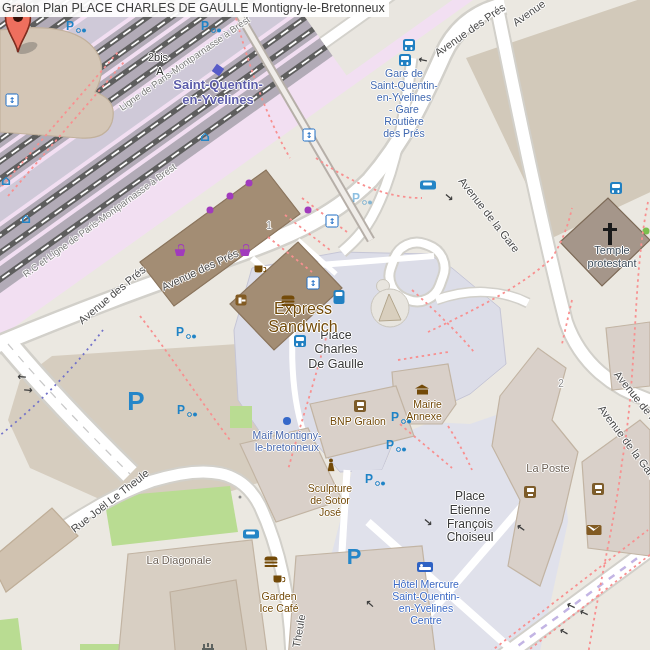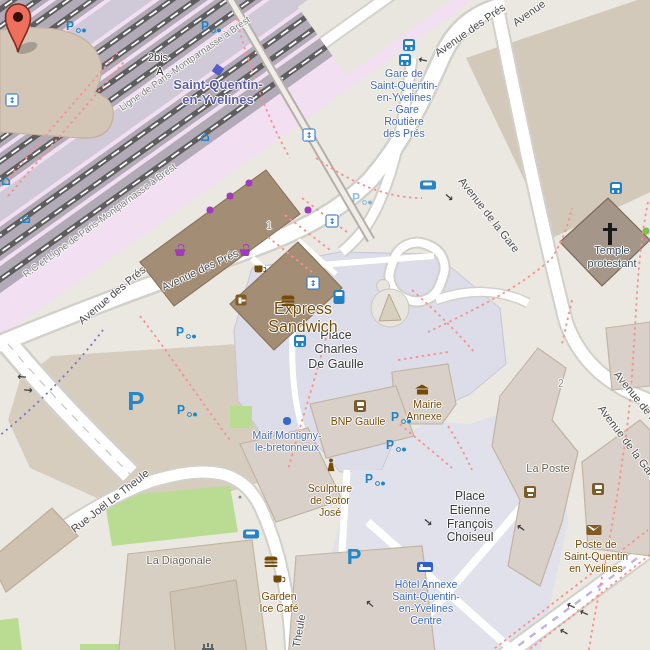--- a/index.html
+++ b/index.html
@@ -234,40 +234,37 @@
       <div class="lbl" style="left: 489px; top: 215px; color: rgb(74, 74, 74); font-size: 11px; transform: translate(-50%, -50%) rotate(52deg);">Avenue de la Gare</div>
       <div class="lbl" style="left: 645px; top: 408px; color: rgb(74, 74, 74); font-size: 11px; transform: translate(-50%, -50%) rotate(51deg);">Avenue de la Gare</div>
       <div class="lbl" style="left: 628px; top: 443px; color: rgb(74, 74, 74); font-size: 11px; transform: translate(-50%, -50%) rotate(53deg);">Avenue de la Gare</div>
       <div class="lbl" style="left: 612px; top: 257px; color: rgb(63, 77, 90); font-size: 11px; transform: translate(-50%, -50%) rotate(0deg);">Temple
 protestant</div>
       <div class="lbl" style="left: 336px; top: 350px; color: rgb(58, 58, 58); font-size: 12.5px; transform: translate(-50%, -50%) rotate(0deg);">Place
 Charles
 De Gaulle</div>
       <div class="lbl" style="left: 303px; top: 318px; color: rgb(115, 74, 8); font-size: 16px; transform: translate(-50%, -50%) rotate(0deg);">Express
 Sandwich</div>
-      <div class="lbl" style="left: 358px; top: 421px; color: rgb(115, 74, 8); font-size: 10.5px; transform: translate(-50%, -50%) rotate(0deg);">BNP Gaulle</div>
+      <div class="lbl" style="left: 358px; top: 421px; color: rgb(115, 74, 8); font-size: 10.5px; transform: translate(-50%, -50%) rotate(0deg);">BNP Gralon</div>
       <div class="lbl" style="left: 424px; top: 410px; color: rgb(115, 74, 8); font-size: 10.5px; transform: translate(-50%, -50%) rotate(0deg); text-align: right;">Mairie
 Annexe</div>
       <div class="lbl" style="left: 287px; top: 441px; color: rgb(74, 105, 173); font-size: 10.5px; transform: translate(-50%, -50%) rotate(0deg);">Maif Montigny-
 le-bretonneux</div>
       <div class="lbl" style="left: 330px; top: 500px; color: rgb(115, 74, 8); font-size: 10.5px; transform: translate(-50%, -50%) rotate(0deg);">Sculpture
 de Sotor
 José</div>
       <div class="lbl" style="left: 548px; top: 468px; color: rgb(110, 98, 87); font-size: 11px; transform: translate(-50%, -50%) rotate(0deg);">La Poste</div>
       <div class="lbl" style="left: 470px; top: 518px; color: rgb(58, 58, 58); font-size: 12px; transform: translate(-50%, -50%) rotate(0deg);">Place
 Etienne
 François
 Choiseul</div>
-      <div class="lbl" style="left: 426px; top: 602px; color: rgb(60, 105, 196); font-size: 10.5px; transform: translate(-50%, -50%) rotate(0deg);">Hôtel Annexe
+      <div class="lbl" style="left: 426px; top: 602px; color: rgb(60, 105, 196); font-size: 10.5px; transform: translate(-50%, -50%) rotate(0deg);">Hôtel Mercure
 Saint-Quentin-
 en-Yvelines
 Centre</div>
-      <div class="lbl" style="left: 596px; top: 556px; color: rgb(115, 74, 8); font-size: 10.5px; transform: translate(-50%, -50%) rotate(0deg);">Poste de
-Saint-Quentin
-en Yvelines</div>
       <div class="lbl" style="left: 179px; top: 560px; color: rgb(110, 98, 87); font-size: 11px; transform: translate(-50%, -50%) rotate(0deg);">La Diagonale</div>
       <div class="lbl" style="left: 279px; top: 602px; color: rgb(115, 74, 8); font-size: 10.5px; transform: translate(-50%, -50%) rotate(0deg);">Garden
 Ice Café</div>
       <div class="lbl" style="left: 110px; top: 501px; color: rgb(74, 74, 74); font-size: 11px; transform: translate(-50%, -50%) rotate(-38deg);">Rue Joël Le Theule</div>
       <div class="lbl" style="left: 299px; top: 631px; color: rgb(74, 74, 74); font-size: 11px; transform: translate(-50%, -50%) rotate(-80deg);">Theule</div>
       <div class="lbl" style="left: 269px; top: 226px; color: rgb(141, 141, 141); font-size: 10px; transform: translate(-50%, -50%) rotate(0deg);">1</div>
       <div class="lbl" style="left: 561px; top: 384px; color: rgb(141, 141, 141); font-size: 10px; transform: translate(-50%, -50%) rotate(0deg);">2</div>
     </div>
 <div id="icons">
       <div class="ic ic-bus" style="left: 409px; top: 45px; transform: translate(-50%, -50%) rotate(0deg);"></div>
@@ -328,14 +325,15 @@
       <div class="ic ic-arrow" style="left: 22px; top: 377px; transform: translate(-50%, -50%) rotate(184deg);">→</div>
       <div class="ic ic-arrow" style="left: 28px; top: 390px; transform: translate(-50%, -50%) rotate(4deg);">→</div>
     </div>
 
 <svg id="pin" width="42" height="58" viewBox="0 0 42 58">
   <ellipse cx="27" cy="48" rx="11" ry="5" fill="rgba(80,80,80,0.35)" transform="rotate(-20 27 48)"></ellipse>
   <path d="M18,52 C15,39 5.5,31 5.5,17.5 C5.5,10 11,4 18,4 C25,4 30.5,10 30.5,17.5 C30.5,31 21,39 18,52 Z" fill="#ee6f5e" stroke="#7e2c1f" stroke-width="1.6"></path>
   <circle cx="18" cy="17" r="5" fill="#371009"></circle>
 </svg>
 
+<div id="title-bar">Gralon Plan PLACE CHARLES DE GAULLE Montigny-le-Bretonneux</div>
 
 </div>
 
 </body></html>

